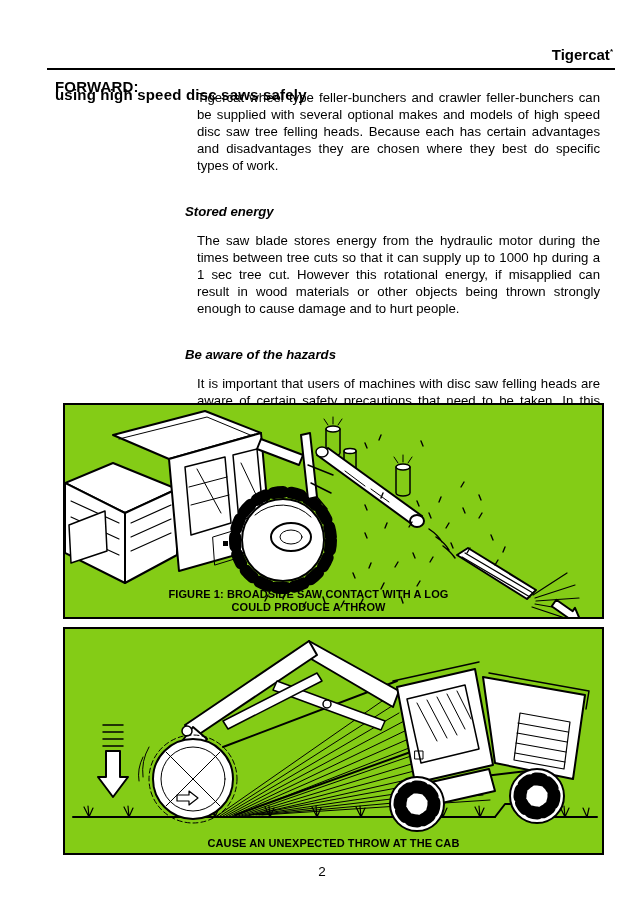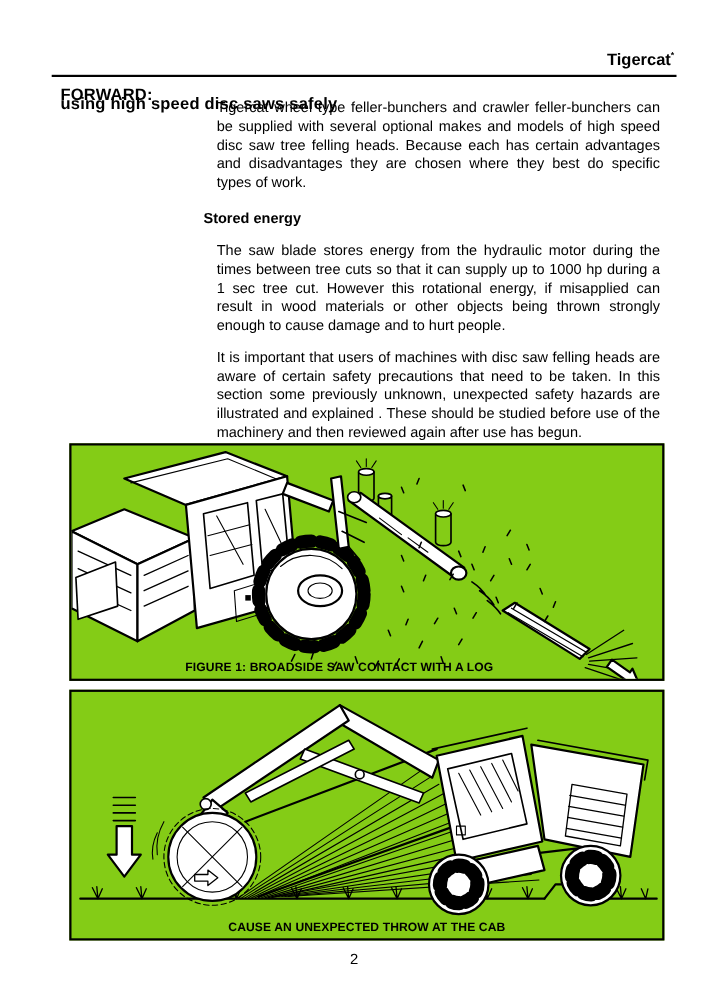--- a/index.html
+++ b/index.html
@@ -9,21 +9,21 @@
     -webkit-font-smoothing:antialiased;
   }
   .abs{position:absolute;}
   .header-title{left:55px;top:46px;font-size:15px;font-weight:bold;letter-spacing:.2px;margin-top:40px;}
   .brand{right:31px;top:46px;font-size:15px;font-weight:bold;}
   .brand sup{font-size:8px;vertical-align:super;}
   .rule{left:47px;right:29px;top:68px;height:2px;background:#000;}
   .forward{left:55px;top:78px;font-size:15px;font-weight:bold;letter-spacing:.2px;}
   .content{left:185px;top:77px;width:427px;font-size:13.2px;line-height:17px;}
   .content h3{margin:0;font-size:13.2px;line-height:17px;font-weight:bold;}
-  .content h3.gap{margin-top:16px;}
+  .content h3.gap{margin-top:29px;font-style:italic;}
   .content p{margin:12px;text-align:justify;}
   .figure-box{left:63px;width:537px;border:2px solid #000;background:#84cc16;}
   .fig1{top:403px;height:212px;}
   .fig2{top:627px;height:224px;}
   .figure-box svg{position:absolute;left:0;top:0;width:100%;height:100%;}
   .caption{
     position:absolute;left:0;right:0;bottom:3px;text-align:center;
     font-size:11px;line-height:13px;font-weight:bold;letter-spacing:.1px;
   }
   .fig1 .caption{left:60px;right:110px;}
@@ -35,20 +35,21 @@
 <div class="abs header-title">using high speed disc saws safely</div>
 <div class="abs brand"><span>Tigercat</span><sup>*</sup></div>
 <div class="abs rule"></div>
 
 <div class="abs forward">FORWARD:</div>
 
 <div class="abs content">
   <p>Tigercat wheel type feller-bunchers and crawler feller-bunchers can be supplied with several optional makes and models of high speed disc saw tree felling heads.  Because each has certain advantages and disadvantages they are chosen where they best do specific types of work.</p>
   <h3 class="gap">Stored energy</h3>
   <p>The saw blade stores energy from the hydraulic motor during the times between tree cuts so that it can supply up to 1000 hp during a 1 sec tree cut.  However  this rotational energy, if misapplied can result in wood materials or other objects being thrown strongly enough to cause damage and to hurt people.</p>
+  <h3 class="gap">Be aware of the hazards</h3>
   <p>It is important that users of machines with disc saw felling heads are aware of certain safety precautions that need to be taken.  In this section some previously unknown, unexpected safety hazards are illustrated and explained . These should be studied before use of the machinery and then reviewed again after use has begun.</p>
 </div>
 
 <div class="abs figure-box fig1">
   <svg viewBox="0 0 537 212" fill="none" stroke="#000" stroke-width="2" stroke-linejoin="round" stroke-linecap="round">
 
     <polygon points="0,78 48,58 112,84 60,108" fill="#fff"></polygon>
     <polygon points="0,78 60,108 60,178 0,148" fill="#fff"></polygon>
     <polygon points="60,108 112,84 112,150 60,178" fill="#fff"></polygon>
     <path d="M6,96 L54,118 M6,112 L54,134 M6,128 L54,150" stroke-width="1.2"></path>
@@ -102,20 +103,21 @@
     </g>
 
     <path stroke-width="1.4" d="M200,196 l3,-6 M220,188 l-2,6 M238,202 l3,-5 M258,192 l2,6 M276,202 l3,-6 M298,194 l-3,6
       M316,184 l3,-6 M336,192 l2,6 M352,181 l3,-5 M288,168 l2,5 M306,158 l-2,5 M330,162 l3,-5 M348,148 l2,5
       M368,152 l-3,5 M386,138 l2,5 M402,148 l3,-5 M300,128 l2,5 M322,118 l-2,5 M344,122 l3,-5 M364,108 l2,5
       M384,118 l-3,5 M398,103 l2,5 M414,113 l3,-5 M300,100 l2,5 M318,88 l-2,5 M352,96 l2,5 M376,92 l-2,5
       M396,82 l3,-5 M414,90 l2,5 M426,130 l2,5 M440,142 l-2,5 M430,160 l3,-5 M300,38 l2,5 M316,30 l-2,5 M356,36 l2,5"></path>
   </svg>
   <div class="caption">
     <div>FIGURE 1: BROADSIDE SAW CONTACT WITH A LOG</div>
+    <div>COULD PRODUCE A THROW</div>
   </div>
 </div>
 
 <div class="abs figure-box fig2">
   <svg viewBox="0 0 537 224" fill="none" stroke="#000" stroke-width="2" stroke-linejoin="round" stroke-linecap="round">
 
     <path d="M8,188 L430,188 M488,188 L532,188"></path>
     <path d="M430,188 l10,-13 h40 l8,13"></path>
 
     <path stroke-width="1.2" d="M24,188 l-5,-10 M24,188 l-1,-11 M24,188 l4,-9

